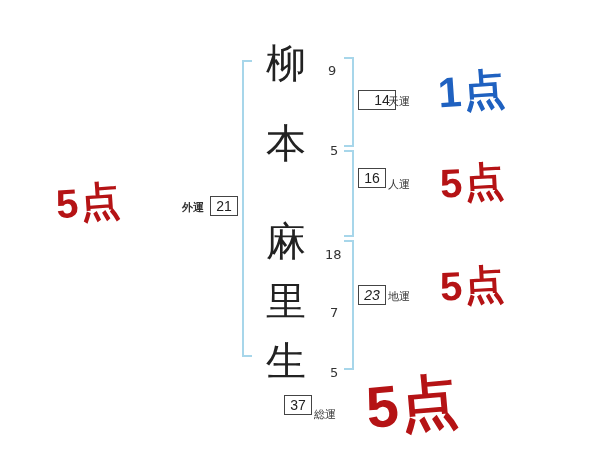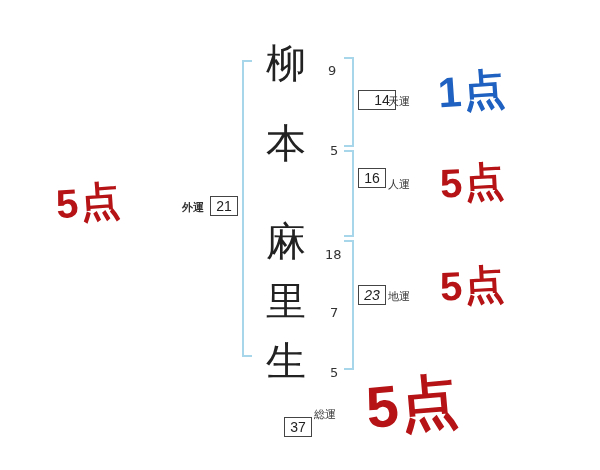--- a/index.html
+++ b/index.html
@@ -89,21 +89,21 @@
 
   <div class="abs value-box" style="left:358px;top:168px;">16</div>
   <div class="abs fortune-label" style="left:388px;top:179px;">人運</div>
 
   <div class="abs value-box" style="left:358px;top:285px;font-style:italic;">23</div>
   <div class="abs fortune-label" style="left:388px;top:291px;">地運</div>
 
   <div class="abs fortune-label" style="left:182px;top:202px;font-weight:bold;">外運</div>
   <div class="abs value-box" style="left:210px;top:196px;">21</div>
 
-  <div class="abs value-box" style="left:284px;top:417px;">37</div>
+  <div class="abs value-box" style="left:284px;top:395px;">37</div>
   <div class="abs fortune-label" style="left:314px;top:409px;font-family:Liberation Serif, serif;">総運</div>
 
   <div class="abs score score-blue" style="left:438px;top:70px;font-size:42px;transform:rotate(-4deg);">1点</div>
 
   <div class="abs score score-red" style="left:440px;top:162px;font-size:40px;transform:rotate(-3deg);">5点</div>
 
   <div class="abs score score-red" style="left:440px;top:265px;font-size:40px;transform:rotate(-3deg);">5点</div>
 
   <div class="abs score score-red" style="left:56px;top:182px;font-size:40px;transform:rotate(-4deg);">5点</div>
 

